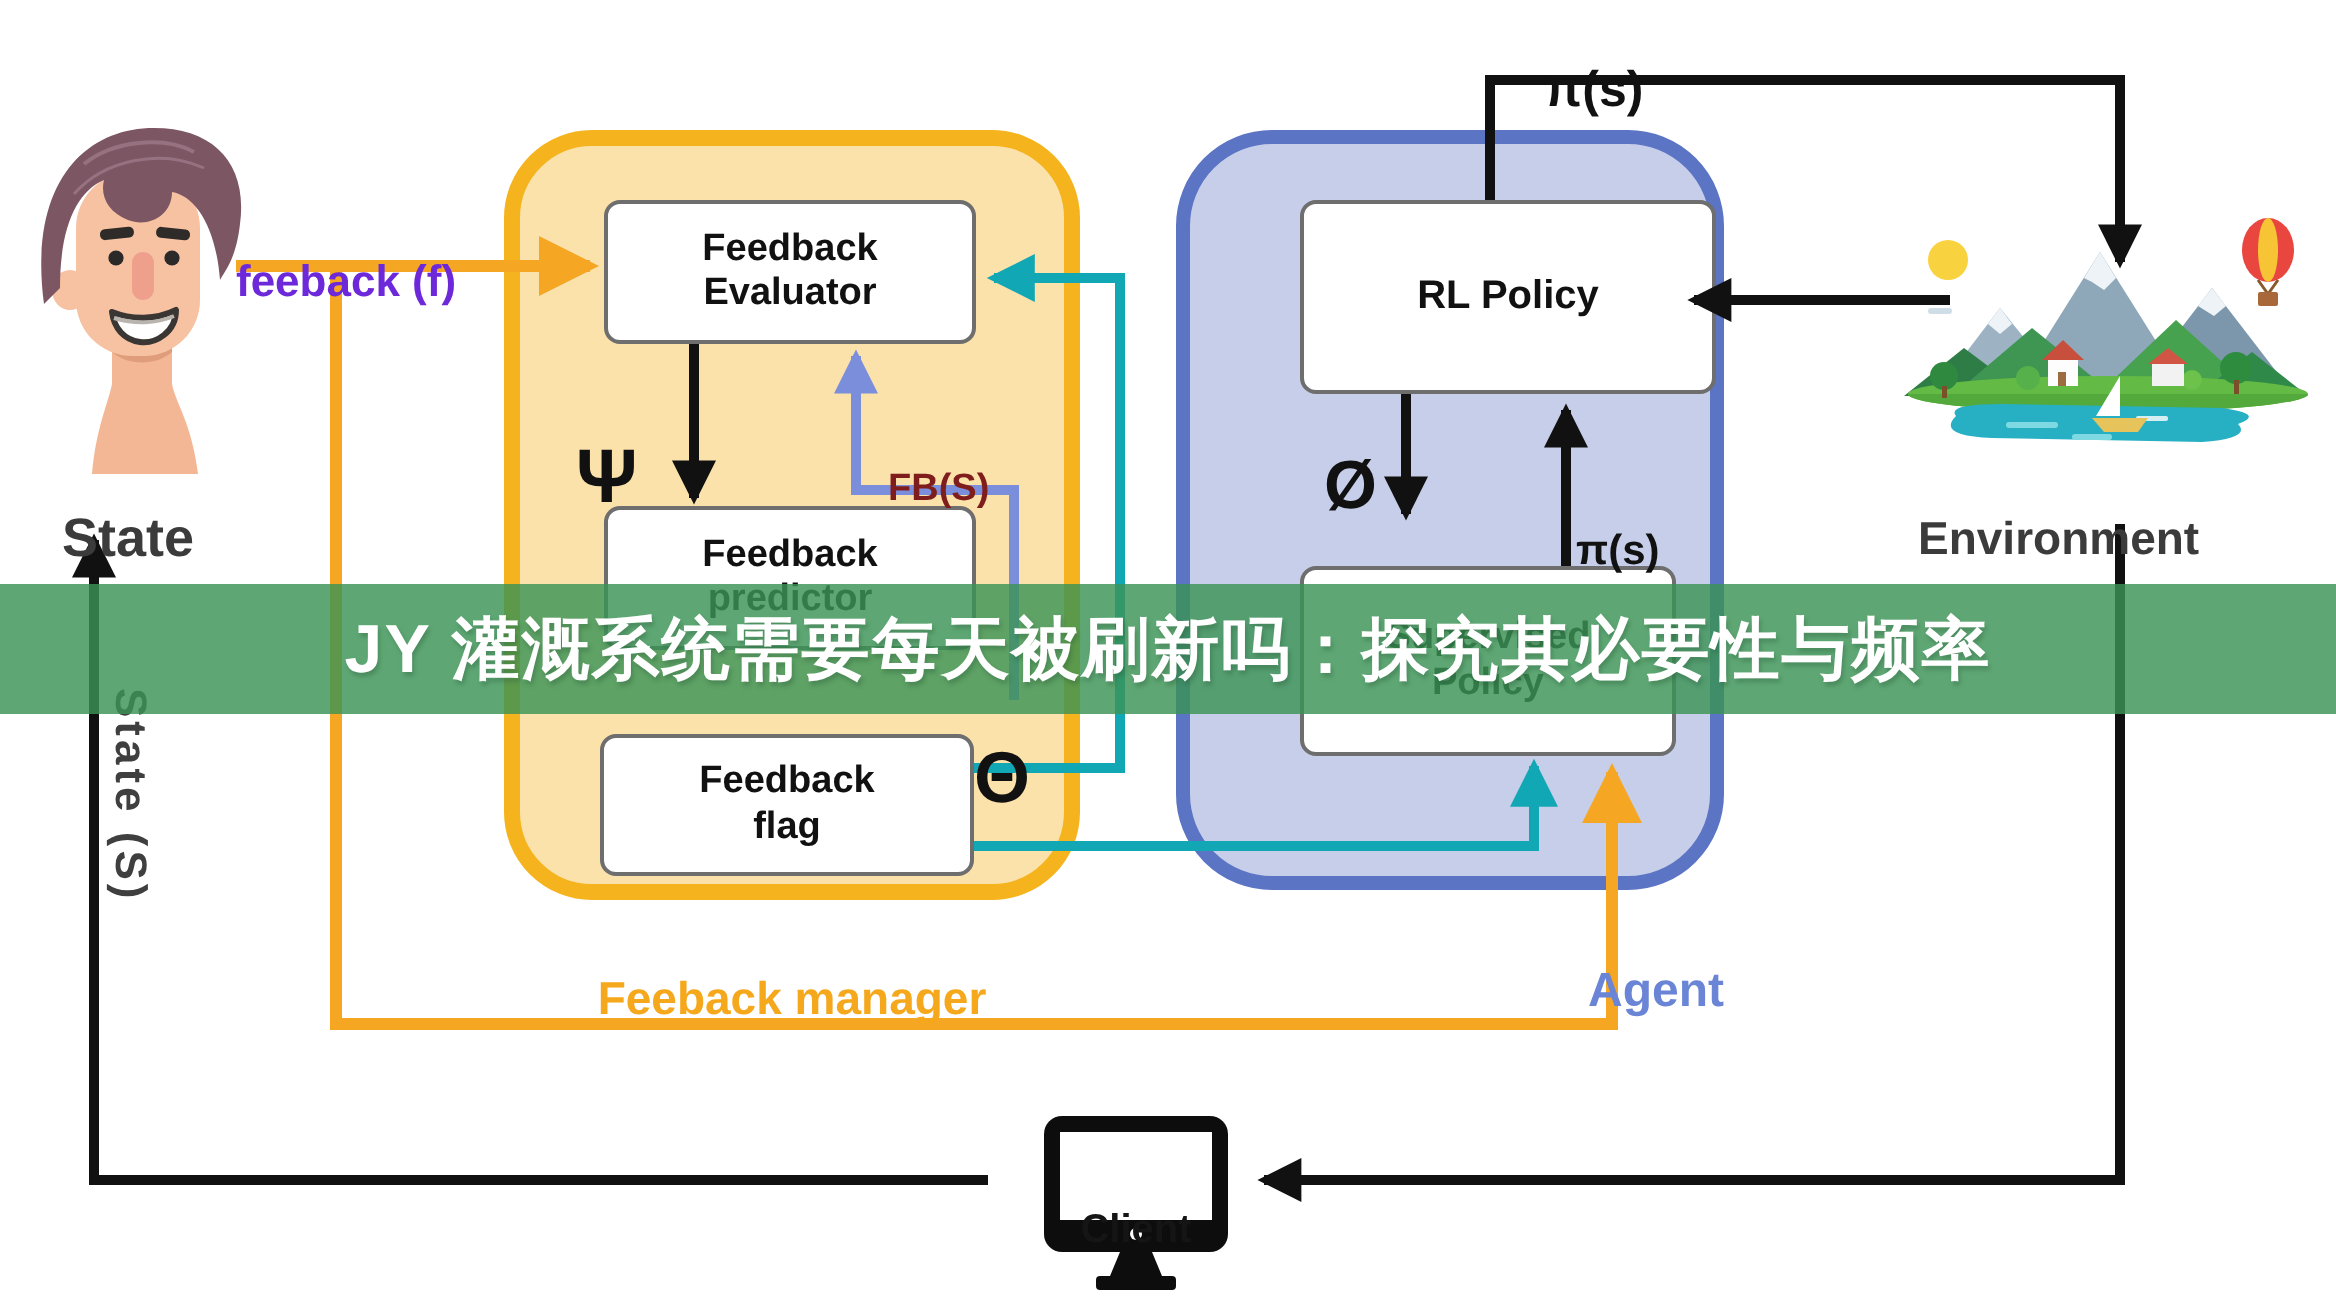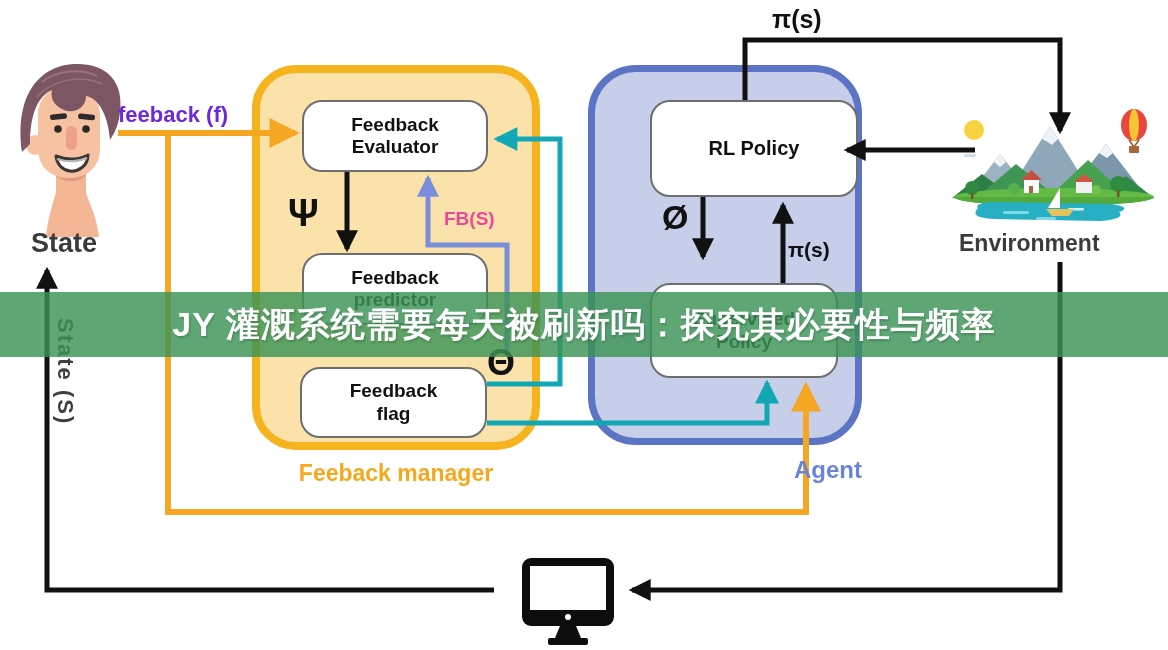--- a/index.html
+++ b/index.html
@@ -17,46 +17,46 @@
   }
   .blue-box {
     position:absolute; left:588px; top:65px; width:274px; height:380px;
     box-sizing:border-box; background:#c6cee9; border:7px solid #5b74c4;
     border-radius:48px; z-index:1;
   }
 
   
   .node {
     position:absolute; box-sizing:border-box; background:#ffffff;
-    border:2px solid #6e6e6e; border-radius:20px;
+    border:2px solid #6e6e6e; border-radius:8px;
     display:flex; align-items:center; justify-content:center; text-align:center;
     font-weight:bold; font-size:19px; line-height:1.18; color:#111;
     white-space:pre-line; z-index:3;
   }
   .n-evaluator { left:302px; top:100px; width:186px; height:72px; }
   .n-predictor { left:302px; top:253px; width:186px; height:72px; }
   .n-flag      { left:300px; top:367px; width:187px; height:71px; }
   .n-rlpolicy  { left:650px; top:100px; width:208px; height:97px; font-size:20px; }
   .n-suppolicy { left:650px; top:283px; width:188px; height:95px; }
 
   
   .wires { position:absolute; left:0; top:0; z-index:4; pointer-events:none; }
 
   
   .illus { z-index:2; }
 
   
-  .lbl { position:absolute; z-index:5; }
+  .lbl { position:absolute; z-index:5;margin-top:26px; }
   .l-human { left:0; top:228px; width:128px; text-align:center; font-size:27px; font-weight:600; color:#3b3b3b; }
   .l-env   { left:959px; top:230px; width:200px; text-align:left; font-size:23px; font-weight:600; color:#3b3b3b; }
   .l-feedbackf { left:118px; top:102px; font-size:22px; font-weight:bold; color:#6d28d9; }
   .l-manager { left:252px; top:460px; width:288px; text-align:center; font-size:23px; font-weight:bold; color:#f5a81c; }
   .l-agent   { left:588px; top:456px; width:274px; text-align:right; font-size:24px; font-weight:bold; color:#6b85d6; }
   .l-psi   { left:288px; top:192px; font-size:38px; font-weight:600; color:#111; }
-  .l-fbs   { left:444px; top:208px; font-size:19px; font-weight:700; color:#ec4899; }
+  .l-fbs   { left:444px; top:208px; font-size:19px; font-weight:700; color:#7f1d1d; }
   .l-theta { left:487px; top:342px; font-size:36px; font-weight:600; color:#111; }
   .l-phi   { left:662px; top:198px; font-size:34px; font-weight:600; color:#111; }
   .l-pis-inner { left:788px; top:238px; font-size:21px; font-weight:600; color:#111; }
   .l-pis-top   { left:772px; top:5px;  font-size:25px; font-weight:600; color:#111; }
   .l-state { left:52px; top:318px; writing-mode:vertical-rl; font-size:22px; font-weight:bold;
              color:#3f3f3f; letter-spacing:2px; }
   .l-client { left:530px; top:568px; width:76px; height:42px; display:flex; align-items:center;
               justify-content:center; font-size:20px; font-weight:bold; color:#151515; z-index:6; }
 
   
@@ -185,20 +185,21 @@
       <path d="M487,384 H560 V139 H497" marker-end="url(#at)"></path>
       <path d="M487,423 H767 V383" marker-end="url(#at)"></path>
     </g>
     <g stroke="#7b8edb" stroke-width="5" fill="none">
       <path d="M507,350 V245 H428 V178" marker-end="url(#ap)"></path>
     </g>
   </svg>
 
   <div class="lbl l-human">State</div>
   <div class="lbl l-env">Environment</div>
+  <div class="lbl l-client">Client</div>
   <div class="lbl l-manager">Feeback manager</div>
   <div class="lbl l-agent">Agent</div>
   <div class="lbl l-feedbackf">feeback (f)</div>
   <div class="lbl l-pis-top">π(s)</div>
   <div class="lbl l-pis-inner">π(s)</div>
   <div class="lbl l-psi">Ψ</div>
   <div class="lbl l-phi">Ø</div>
   <div class="lbl l-theta">Θ</div>
   <div class="lbl l-fbs">FB(S)</div>
   <div class="lbl l-state">State (S)</div>

